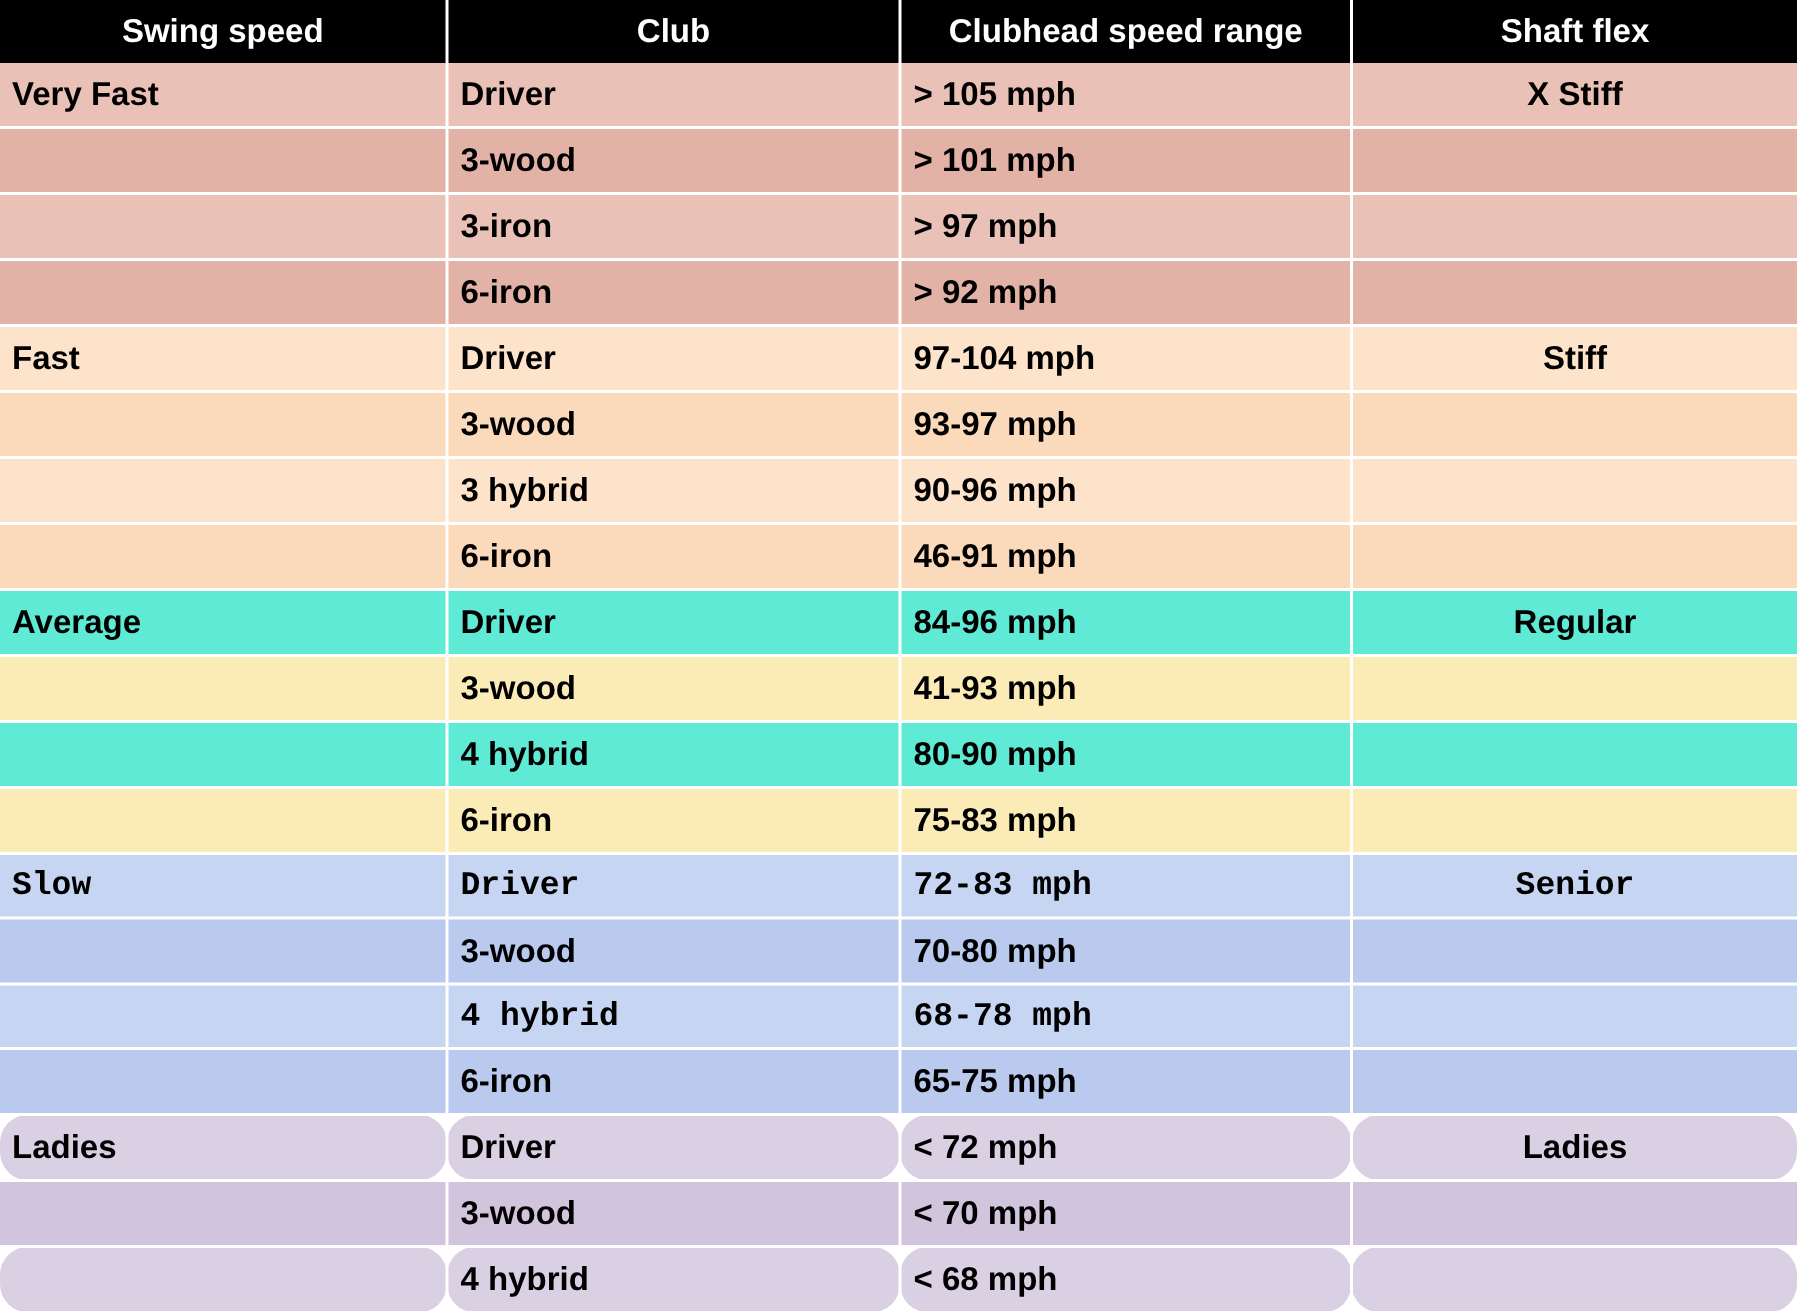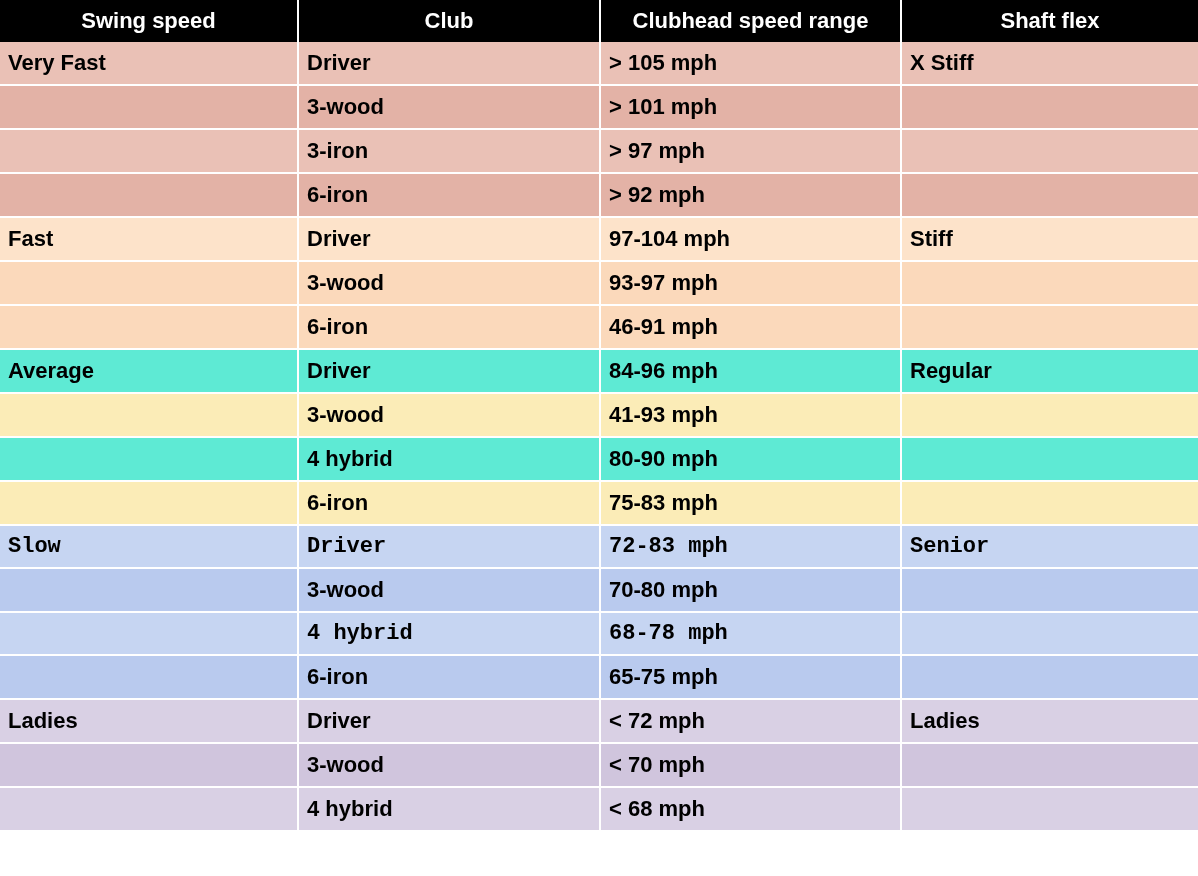--- a/index.html
+++ b/index.html
@@ -27,35 +27,35 @@
   th:last-child { border-right: none; }
   td {
     font-weight: bold;
     font-size: 22px;
     padding: 8px 8px;
     border-right: 2px solid #fff;
     border-bottom: 2px solid #fff;
     height: 41px;
     color: #000;
   }
-  td:last-child { border-right: none; }
+  td:last-child { border-right: none; text-align: center; }
   .col-swing  { width: 298px; }
   .col-club   { width: 302px; }
   .col-speed  { width: 301px; }
   .col-flex   { width: 297px; }
   
   .g0.odd  { background: #eac1b6; }
   .g0.even { background: #e3b2a6; }
   .g1.odd  { background: #fde3ca; margin-left: 14px; }
   .g1.even { background: #fbd9bb; }
   .g2.odd  { background: #5eead4; }
   .g2.even { background: #fbecb7; }
   .g3.odd  { background: #c6d5f2; font-family: Liberation Mono, monospace; }
   .g3.even { background: #b9caee; }
-  .g4.odd  { background: #d9d0e4; }
+  .g4.odd  { background: #d9d0e4; border-radius: 19px; }
   .g4.even { background: #d0c5dd; }
 </style>
 </head>
 <body>
 
 <table>
   <colgroup>
     <col class="col-swing">
       <col class="col-club">
       <col class="col-speed">
@@ -98,20 +98,26 @@
         <td class="g1 odd">Fast</td>
         <td class="g1 odd">Driver</td>
         <td class="g1 odd">97-104 mph</td>
         <td class="g1 odd">Stiff</td>
       </tr>
       <tr>
         <td class="g1 even"></td>
         <td class="g1 even">3-wood</td>
         <td class="g1 even">93-97 mph</td>
         <td class="g1 even"></td>
+      </tr>
+      <tr>
+        <td class="g1 odd"></td>
+        <td class="g1 odd">3 hybrid</td>
+        <td class="g1 odd">90-96 mph</td>
+        <td class="g1 odd"></td>
       </tr>
       <tr>
         <td class="g1 even"></td>
         <td class="g1 even">6-iron</td>
         <td class="g1 even">46-91 mph</td>
         <td class="g1 even"></td>
       </tr>
       <tr>
         <td class="g2 odd">Average</td>
         <td class="g2 odd">Driver</td>

